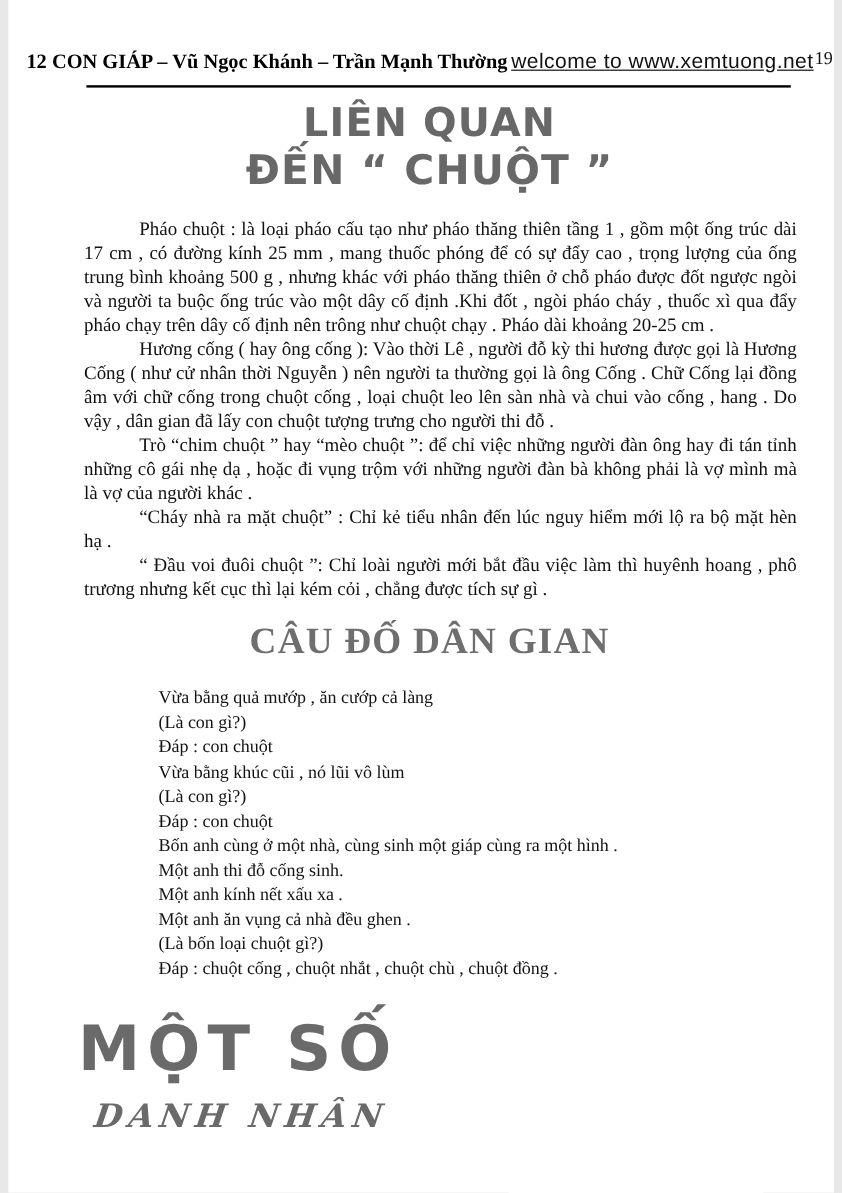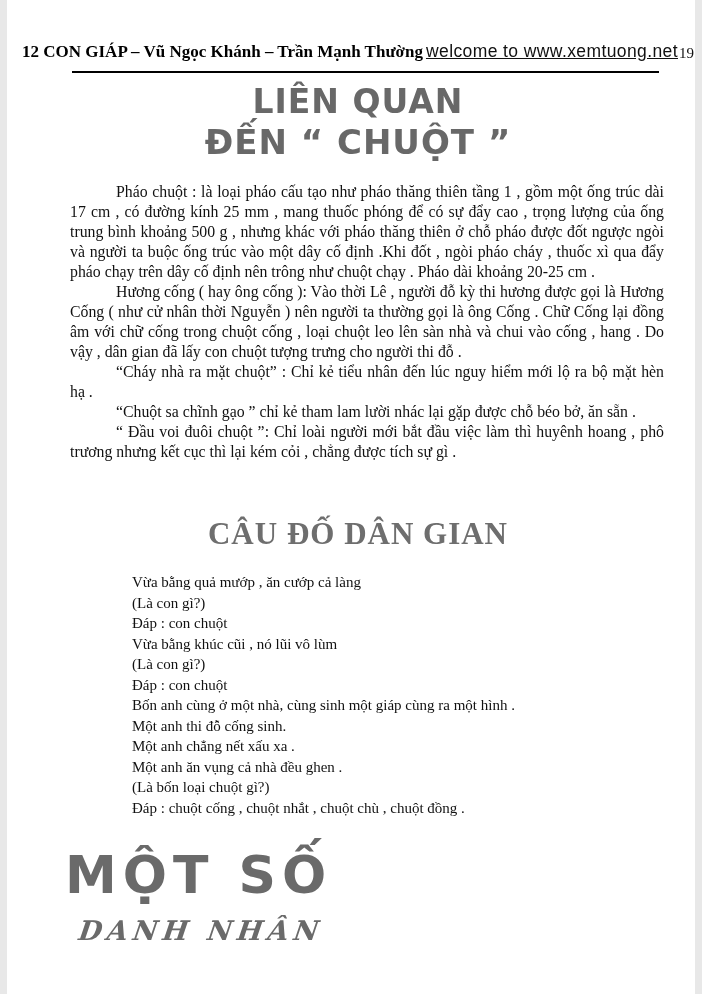--- a/index.html
+++ b/index.html
@@ -22,21 +22,21 @@
     align-items: baseline;
     justify-content: space-between;
     white-space: nowrap;
   }
   .book-title {
     font-family: "Liberation Serif", serif;
     font-weight: bold;
     font-size: 17px;
     color: #000000;
   }
-  .header-right { display: flex; align-items: flex-end; }
+  .header-right { display: flex; align-items: flex-start; }
   .site-link {
     font-family: "Liberation Sans", sans-serif;
     font-size: 17.5px;
     color: #111111;
     text-decoration: underline;
     letter-spacing: 0.4px;
   }
   .page-number {
     font-family: "Liberation Serif", serif;
     font-size: 15px;
@@ -137,37 +137,37 @@
   <div class="divider"></div>
 
   <div class="page-title">
     <div class="t1">LIÊN QUAN</div>
     <div class="t2">ĐẾN “ CHUỘT ”</div>
   </div>
 
   <div class="body-text">
     <p>Pháo chuột : là loại pháo cấu tạo như pháo thăng thiên tầng 1 , gồm một ống trúc dài 17 cm , có đường kính 25 mm , mang thuốc phóng để có sự đẩy cao , trọng lượng của ống trung bình khoảng 500 g , nhưng khác với pháo thăng thiên ở chỗ pháo được đốt ngược ngòi và người ta buộc ống trúc vào một dây cố định .Khi đốt , ngòi pháo cháy , thuốc xì qua đẩy pháo chạy trên dây cố định nên trông như chuột chạy . Pháo dài khoảng 20-25 cm .</p>
     <p>Hương cống ( hay ông cống ): Vào thời Lê , người đỗ kỳ thi hương được gọi là Hương Cống ( như cử nhân thời Nguyễn ) nên người ta thường gọi là ông Cống . Chữ Cống lại đồng âm với chữ cống trong chuột cống , loại chuột leo lên sàn nhà và chui vào cống , hang . Do vậy , dân gian đã lấy con chuột tượng trưng cho người thi đỗ .</p>
+    <p>Trò “chim chuột ” hay “mèo chuột ”: để chỉ việc những người đàn ông hay đi tán tỉnh những cô gái nhẹ dạ , hoặc đi vụng trộm với những người đàn bà không phải là vợ mình mà là vợ của người khác .</p>
     <p>“Cháy nhà ra mặt chuột” : Chỉ kẻ tiểu nhân đến lúc nguy hiểm mới lộ ra bộ mặt hèn hạ .</p>
-    <p>“Chuột sa chĩnh gạo ” chỉ kẻ tham  lam lười nhác lại gặp được chỗ béo bở, ăn sẵn .</p>
     <p>“ Đầu voi đuôi chuột ”: Chỉ loài người mới bắt đầu việc làm thì huyênh hoang , phô trương nhưng kết cục thì lại kém cỏi , chẳng được tích sự gì .</p>
   </div>
 
   <div class="section-heading">CÂU ĐỐ DÂN GIAN</div>
 
   <div class="riddles">
     <div>Vừa bằng quả mướp  , ăn cướp cả làng</div>
     <div>(Là con gì?)</div>
     <div>Đáp : con chuột</div>
     <div>Vừa bằng khúc cũi , nó lũi vô lùm</div>
     <div>(Là con gì?)</div>
     <div>Đáp : con chuột</div>
     <div>Bốn anh cùng ở một nhà, cùng sinh một giáp cùng ra một hình .</div>
     <div>Một anh thi đỗ cống sinh.</div>
-    <div>Một anh chẳng nết xấu xa .</div>
+    <div>Một anh kính nết xấu xa .</div>
     <div>Một anh ăn vụng cả nhà đều ghen .</div>
     <div>(Là bốn loại chuột gì?)</div>
     <div>Đáp : chuột cống , chuột nhắt , chuột chù , chuột đồng .</div>
   </div>
 
   <div class="footer-title">MỘT SỐ</div>
   <div class="footer-subtitle">DANH NHÂN</div>
 
 </div>
 

